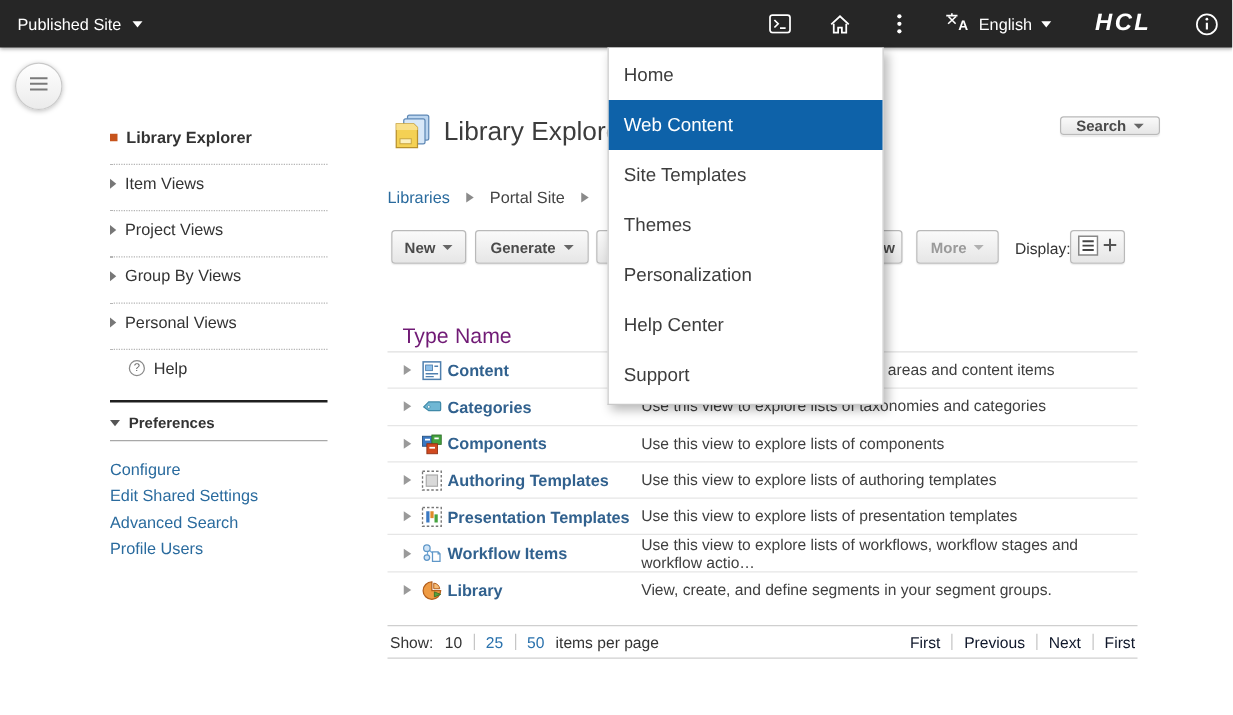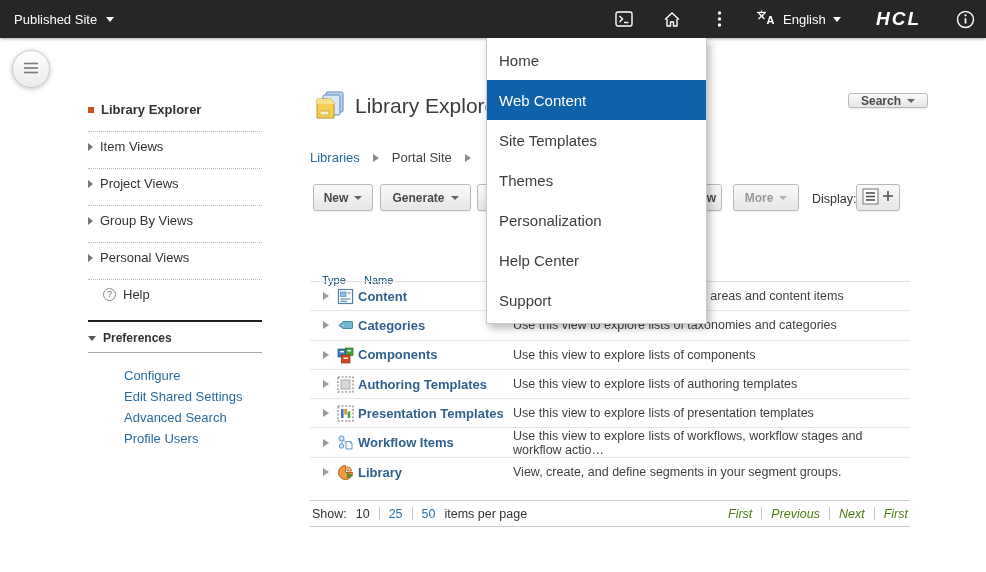--- a/index.html
+++ b/index.html
@@ -28,21 +28,21 @@
   .side-row { display:flex; align-items:center; gap:7px; cursor:pointer; }
   .bullet { width:6px; height:6px; background:#c7541c; }
   .tri-r { width:0; height:0; border-top:4px solid transparent; border-bottom:4px solid transparent; border-left:5px solid #777; }
   .tri-d { width:0; height:0; border-left:4px solid transparent; border-right:4px solid transparent; border-top:5px solid #555; }
   .dotsep { position:absolute; left:88px; width:174px; border-top:1px dotted #b5b5b5; }
   .blacksep { position:absolute; left:88px; width:174px; border-top:2px solid #1f1f1f; }
   .graysep { position:absolute; left:88px; width:174px; border-top:1px solid #a8a8a8; }
   .bold { font-weight:bold; }
   .qmark { width:13px; height:13px; border:1px solid #8a8a8a; border-radius:50%; color:#666;
            font-size:9px; line-height:11px; text-align:center; flex:0 0 auto; }
-  .sidelink { position:absolute; left:88px; color:#2a6b9e; cursor:pointer; font-size:13px;margin-left:36px; }
+  .sidelink { position:absolute; left:88px; color:#2a6b9e; cursor:pointer; font-size:13px; }
 
   
   .pg-title { position:absolute; left:355px; top:94px; font-size:21px; color:#3c3c3c; }
   .lib-ic { position:absolute; left:314px; top:89px; }
   .btn { display:inline-flex; align-items:center; justify-content:center; gap:6px;
          background:linear-gradient(#fafafa,#e6e6e6); border:1px solid #b9b9b9; border-radius:3px;
          font-size:12px; font-weight:bold; color:#4a4a4a; height:27px; padding:0 12px;
          box-shadow:0 1px 1px rgba(0,0,0,.08); cursor:pointer; }
   .caret-d { width:0; height:0; border-left:4px solid transparent; border-right:4px solid transparent; border-top:4px solid #666; }
   .search-btn { position:absolute; left:848px; top:93px; height:15px; }
@@ -54,40 +54,40 @@
 
   
   .toolbar-btn { position:absolute; top:184px; }
   .btn-muted { color:#9a9a9a; }
   .btn-muted .caret-d { border-top-color:#b0b0b0; }
   .btn-frag-right { justify-content:flex-end; padding-right:5px; }
   .display-label { position:absolute; left:812px; top:192px; font-size:12.5px; color:#333; }
   .display-toggle { position:absolute; left:856px; top:184px; height:27px; padding:0 5px; gap:3px; }
 
   
-  .thead { position:absolute; left:310px; top:274px; width:600px; height:22px; font-size:11px; color:#0c4a6e; }
+  .thead { position:absolute; left:310px; top:259px; width:600px; height:22px; font-size:17px; color:#701a75; }
   .thead span.col-type { position:absolute; left:12px; }
   .thead span.col-name { position:absolute; left:54px; }
   .tbl { position:absolute; left:310px; top:281px; width:600px; border-top:1px solid #e0e0e0; }
   .trow { position:relative; height:29.3px; border-bottom:1px solid #e6e6e6; display:flex; align-items:center; }
   .trow:last-child { border-bottom:none; }
   .tri-exp { position:absolute; left:13px; width:0; height:0; border-top:4.5px solid transparent;
              border-bottom:4.5px solid transparent; border-left:6px solid #9a9a9a; cursor:pointer; }
   .ticon { position:absolute; left:27px; top:6px; width:17px; height:17px; }
   .tname { position:absolute; left:48px; font-size:13px; font-weight:bold; color:#31618e; cursor:pointer; }
   .tdesc { position:absolute; left:203px; font-size:12.5px; color:#3f3f3f; }
 
   
   .pager { position:absolute; left:310px; top:500px; width:600px; height:27px;
            border-top:1px solid #cfcfcf; border-bottom:1px solid #cfcfcf;
            display:flex; align-items:center; justify-content:space-between; font-size:12.5px; color:#333; }
   .pager .grp { display:flex; align-items:center; gap:9px; padding:0 2px; }
   .psep { width:1px; height:13px; background:#c6c6c6; }
   .plink { color:#2a72ad; cursor:pointer; }
-  .pnav { color:#4d7c0f; cursor:pointer;font-style:italic; }
+  .pnav { color:#0f172a; cursor:pointer; }
 
   
   .menu { position:absolute; left:486px; top:38px; width:221px; background:#fff;
           border:1px solid #c9c9c9; border-top:none; box-shadow:3px 4px 8px rgba(0,0,0,.28);
           padding:2px 0 3px 0; z-index:60; }
   .menu-item { height:40px; display:flex; align-items:center; padding:0 12px;
                font-size:15px; color:#3d3d3d; cursor:pointer; }
   .menu-item.selected { background:#0e62a9; color:#fff; }
 </style>
 </head>

